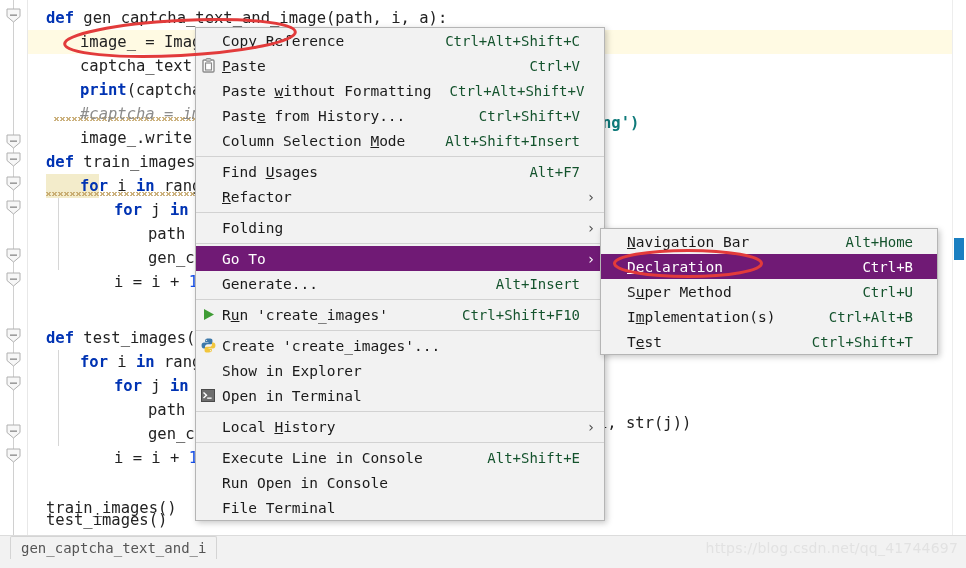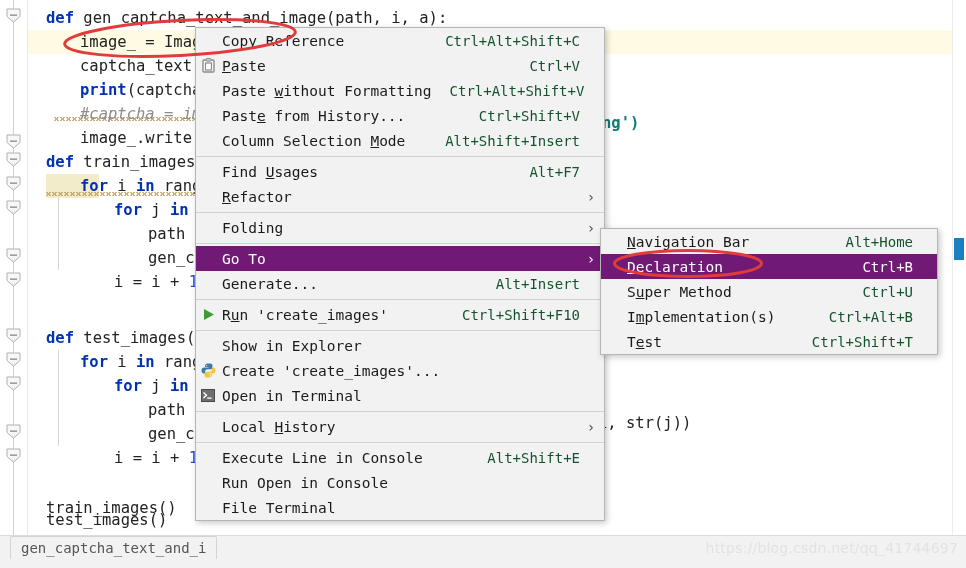--- a/index.html
+++ b/index.html
@@ -403,32 +403,32 @@
           <svg class="ico" width="13" height="13" viewBox="0 0 13 13">
             <polygon points="2,1 12,6.5 2,12" fill="#3f9c35"></polygon>
           </svg>
         </span>
         <span class="mi-label">R<u>u</u>n 'create_images'</span>
         <span class="mi-key">Ctrl+Shift+F10</span>
         <span class="arrow"></span>
       </div>
       <div class="sep"></div>
       <div class="mi">
-        <span class="mi-icon"></span>
-        <span class="mi-label">Show in Explorer</span>
-        <span class="arrow"></span>
-      </div>
-      <div class="mi">
         <span class="mi-icon">
           <svg class="ico" width="15" height="15" viewBox="0 0 16 16">
             <path d="M7.8 0.6c-2 0-3.4.6-3.4 2v1.7h3.6v.6H3.2c-1.5 0-2.6 1-2.6 3.1s1 3.1 2.6 3.1h1.1V9.2c0-1.5 1.2-2.5 2.7-2.5h3.2c1.2 0 2-.9 2-2V2.6c0-1.2-1-2-2.4-2zM5.9 1.8c.4 0 .7.3.7.7s-.3.7-.7.7-.7-.3-.7-.7.3-.7.7-.7z" fill="#3c78aa"></path>
             <path d="M8.2 15.4c2 0 3.4-.6 3.4-2v-1.7H8v-.6h4.8c1.5 0 2.6-1 2.6-3.1s-1-3.1-2.6-3.1h-1.1v1.9c0 1.5-1.2 2.5-2.7 2.5H5.8c-1.2 0-2 .9-2 2v2.2c0 1.2 1 2 2.4 2zM10.1 14.2c-.4 0-.7-.3-.7-.7s.3-.7.7-.7.7.3.7.7-.3.7-.7.7z" fill="#f2c63c"></path>
           </svg>
         </span>
         <span class="mi-label">Create 'create_images'...</span>
+        <span class="arrow"></span>
+      </div>
+      <div class="mi">
+        <span class="mi-icon"></span>
+        <span class="mi-label">Show in Explorer</span>
         <span class="arrow"></span>
       </div>
       <div class="mi">
         <span class="mi-icon">
           <svg class="ico" width="14" height="13" viewBox="0 0 14 13">
             <rect x="0.5" y="0.5" width="13" height="12" fill="#6e6e6e" stroke="#4a4a4a"></rect>
             <path d="M2.5 3.5 L5.5 6.2 L2.5 9" stroke="#ffffff" stroke-width="1.4" fill="none"></path>
             <rect x="6.2" y="8.5" width="4.4" height="1.3" fill="#ffffff"></rect>
           </svg>
         </span>

